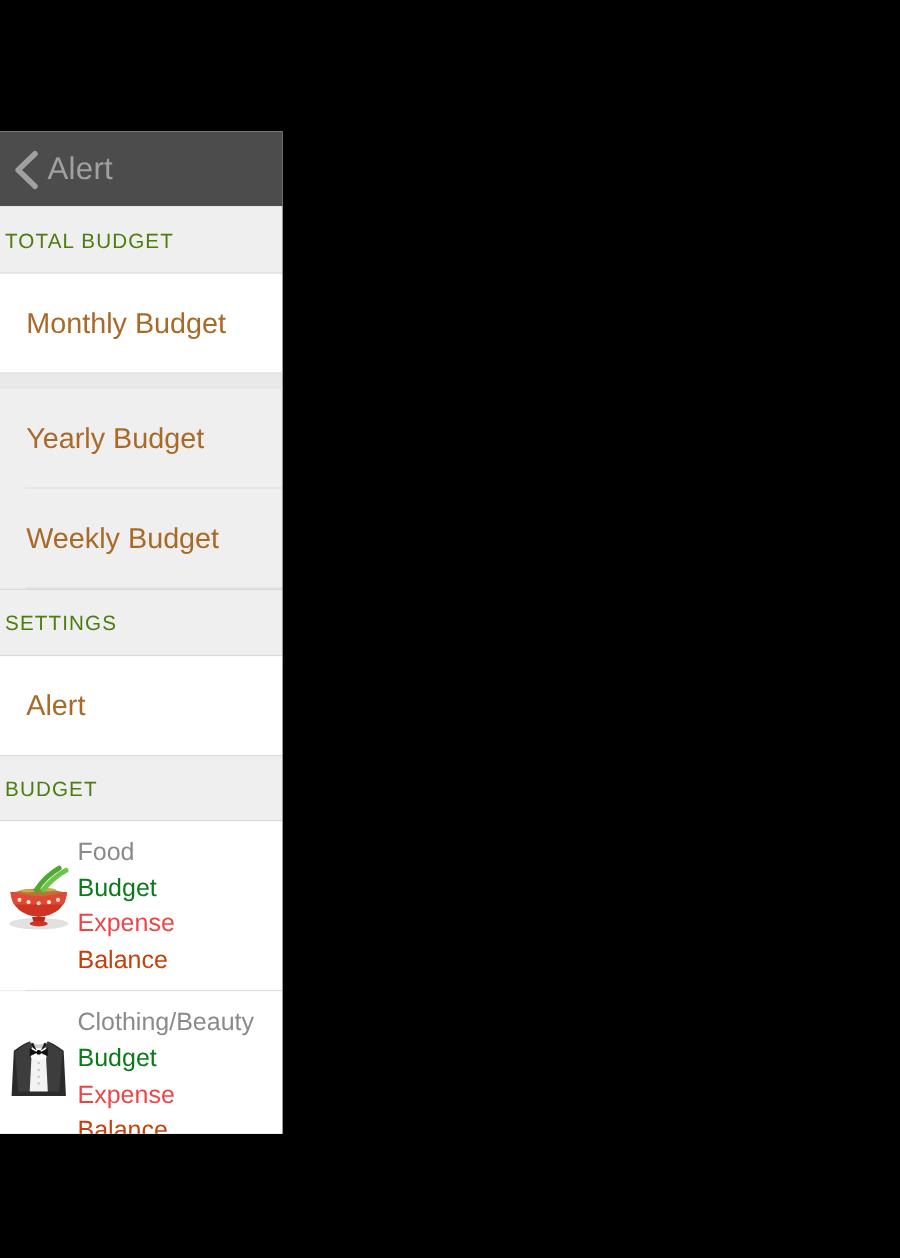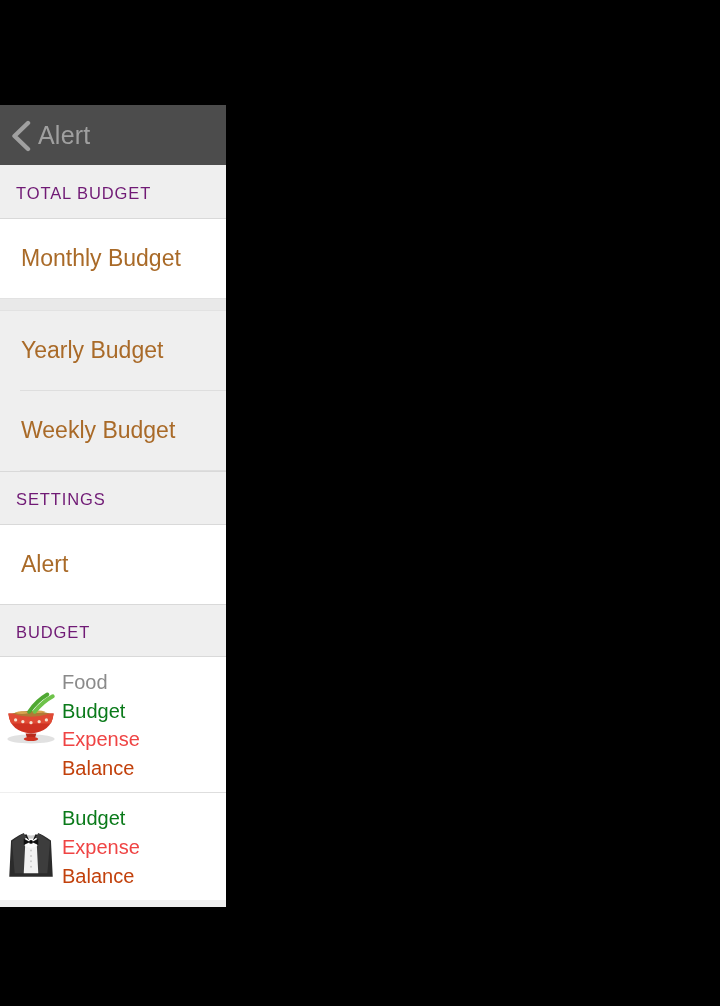--- a/index.html
+++ b/index.html
@@ -53,28 +53,27 @@
   .back-label {
     color: #a0a0a0;
     font-size: 25px;
     letter-spacing: 0.2px;
     line-height: 1;
   }
 
   
   .section-header {
     background: #efefef;
-    color: #701a75;
+    color: #4d7c0f;
     font-size: 16.5px;
     letter-spacing: 0.9px;
     padding-left: 4px;
     display: flex;
     align-items: flex-end;
     box-sizing: border-box;
-    margin-left: 12px;
   }
   .section-header.sh-total  { height: 53px; padding-bottom: 15px; }
   .section-header.sh-settings { height: 52px; padding-bottom: 15px; }
   .section-header.sh-budget  { height: 51px; padding-bottom: 14px; }
 
   
   .menu-row {
     height: 79px;
     display: flex;
     align-items: center;
@@ -229,20 +228,21 @@
               <circle cx="32" cy="33" r="1.1"></circle>
             <circle cx="32" cy="39" r="1.1"></circle>
               <circle cx="32" cy="45" r="1.1"></circle>
           </g>
           <path d="M24 14 L31.2 17.6 L24 21 Z" fill="#111111"></path>
           <path d="M40 14 L32.8 17.6 L40 21 Z" fill="#111111"></path>
           <circle cx="32" cy="17.6" r="2.1" fill="#050505"></circle>
         </svg>
       </div>
       <div class="budget-lines">
+        <span class="bl bl-title">Clothing/Beauty</span>
         <span class="bl bl-budget">Budget</span>
         <span class="bl bl-expense">Expense</span>
         <span class="bl bl-balance">Balance</span>
       </div>
     </div>
 
   </div>
 </div>
 
 </body></html>

